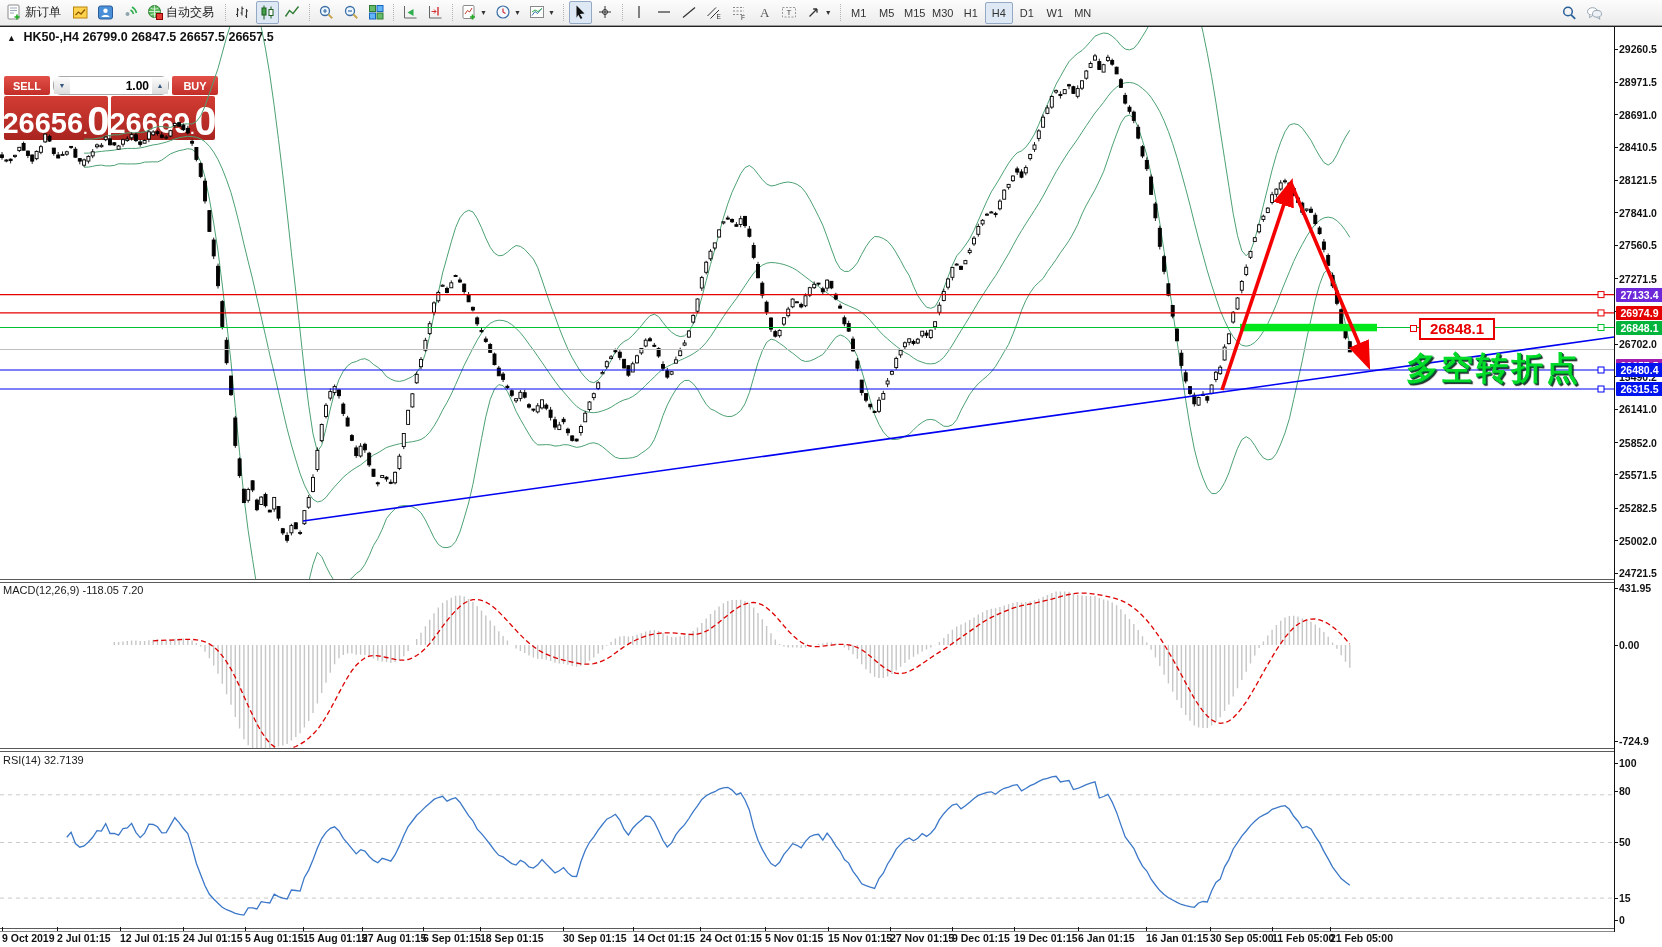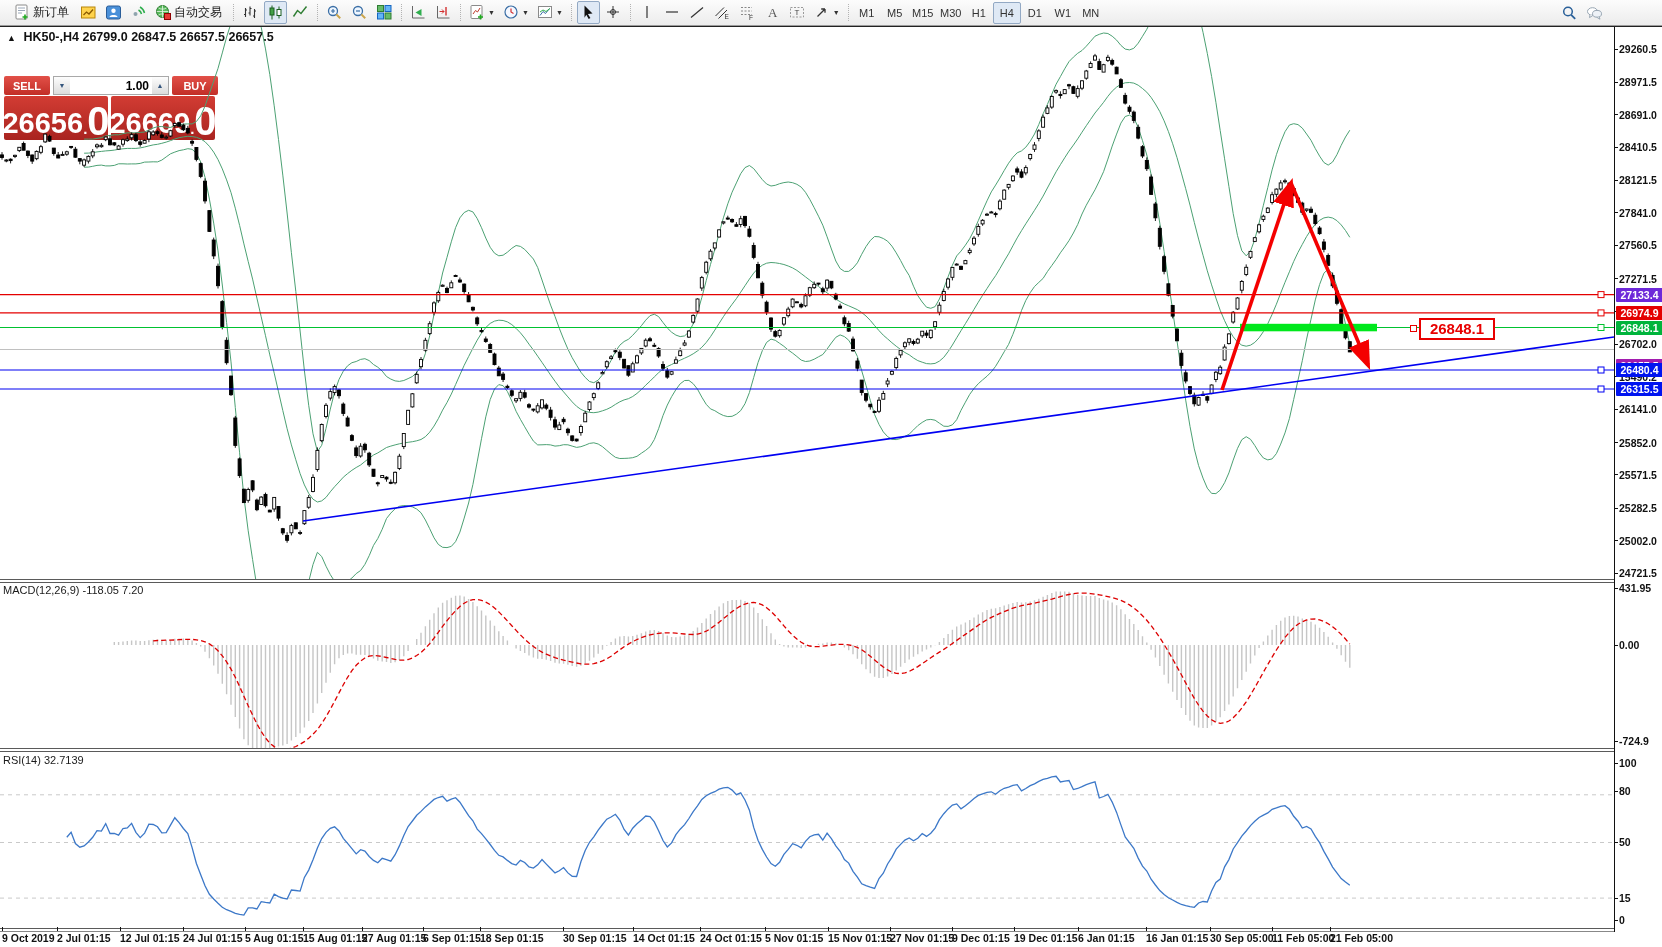--- a/index.html
+++ b/index.html
@@ -1,21 +1,21 @@
 <!DOCTYPE html>
 <html><head>
 <meta charset="utf-8">
 <style>
 html,body{margin:0;padding:0;background:#fff;width:1662px;height:947px;overflow:hidden;
   font-family:"Liberation Sans",sans-serif;}
 #root{position:relative;width:1662px;height:947px;background:#fff;}
 
 #toolbar{position:absolute;left:0;top:0;width:1662px;height:26px;
   background:linear-gradient(#fcfcfc,#ececec);border-bottom:1px solid #9b9b9b;
-  display:flex;align-items:center;padding-left:10px;box-sizing:border-box;}
+  display:flex;align-items:center;padding-left:2px;box-sizing:border-box;}
 .tb-item{height:21px;display:flex;align-items:center;justify-content:center;
   border:1px solid transparent;border-radius:2px;margin:0 1px;padding:0 2px;cursor:default;}
 .tb-item.pressed{background:#dfe9f5;border:1px solid #93a9c4;}
 .tb-label{font-size:12px;color:#1a1a1a;margin:0 3px 0 2px;white-space:nowrap;}
 .tb-sep{height:17px;border-left:1px dotted #b3b3b3;margin:0 4px;}
 .tb-dd{font-size:7px;color:#333;margin-left:2px;}
 .tf-btn{font-size:11px;color:#333;width:26px;height:20px;display:flex;align-items:center;
   justify-content:center;border:1px solid transparent;border-radius:2px;}
 .tf-btn.pressed{background:#dfe9f5;border:1px solid #93a9c4;}
 #tb-right{position:absolute;right:55px;top:2px;display:flex;}
@@ -25,21 +25,21 @@
 .axisline{position:absolute;left:1614px;top:1px;width:1px;height:905px;background:#111;}
 .sep{position:absolute;left:0;width:1614px;height:1px;background:#5a5a5a;}
 #title{position:absolute;left:7px;top:4px;font-size:12.5px;font-weight:bold;color:#111;}
 #title .tri{font-size:9px;margin-right:4px;}
 #svgwrap{position:absolute;left:0;top:1px;width:1614px;height:902px;}
 
 #trade{position:absolute;left:4px;top:20px;width:214px;margin-top:30px;}
 #trade .row1{display:flex;height:19px;margin-bottom:1px;}
 .tbtn{width:46px;background:linear-gradient(#e25048,#c22e27);color:#fff;font-size:11px;
   font-weight:bold;display:flex;align-items:center;justify-content:center;border-radius:2px;}
-.volwrap{flex:1;display:flex;margin:0 3px;border:1px solid #a9a9a9;background:#86efac;border-radius:0;}
+.volwrap{flex:1;display:flex;margin:0 3px;border:1px solid #a9a9a9;background:#86efac;border-radius:8px;}
 .spin{width:16px;background:linear-gradient(#fdfdfd,#dcdcdc);display:flex;align-items:center;
   justify-content:center;font-size:7px;color:#35567d;}
 .volinput{flex:1;border:0;outline:0;text-align:right;font-size:12px;font-weight:bold;
   font-family:"Liberation Sans",sans-serif;width:50px;padding-right:3px;}
 #trade .row2{display:flex;height:44px;}
 .pbox{width:104px;background:linear-gradient(#d23c33,#a92420);color:#fff;border-radius:2px;
   display:flex;align-items:flex-end;justify-content:center;padding-bottom:2px;box-sizing:border-box;}
 .pbox+.pbox{margin-left:3px;text-align:center;}
 .pmain{font-size:29px;font-weight:bold;line-height:1;}
 .pdot{font-size:15px;font-weight:bold;line-height:1.2;}
@@ -669,20 +669,21 @@
   <div class="sep" style="top:725px"></div>
   <div class="sep" style="top:902px"></div>
   <div class="sep" style="top:905px;background:#888"></div>
   <div class="axisline"></div>
 
   <div class="indlab" style="top:558px">MACD(12,26,9) -118.05 7.20</div>
   <div class="indlab" style="top:728px">RSI(14) 32.7139</div>
 
   <div id="pricebox">26848.1</div>
   <div id="pricebox-handle"></div>
+  <div id="cntext">多空转折点</div>
 <div class="tick" style="top:23px"></div>
       <div class="axlab" style="top:16px">29260.5</div>
       <div class="tick" style="top:56px"></div>
       <div class="axlab" style="top:49px">28971.5</div>
       <div class="tick" style="top:88px"></div>
       <div class="axlab" style="top:82px">28691.0</div>
       <div class="tick" style="top:121px"></div>
       <div class="axlab" style="top:114px">28410.5</div>
       <div class="tick" style="top:154px"></div>
       <div class="axlab" style="top:147px">28121.5</div>

